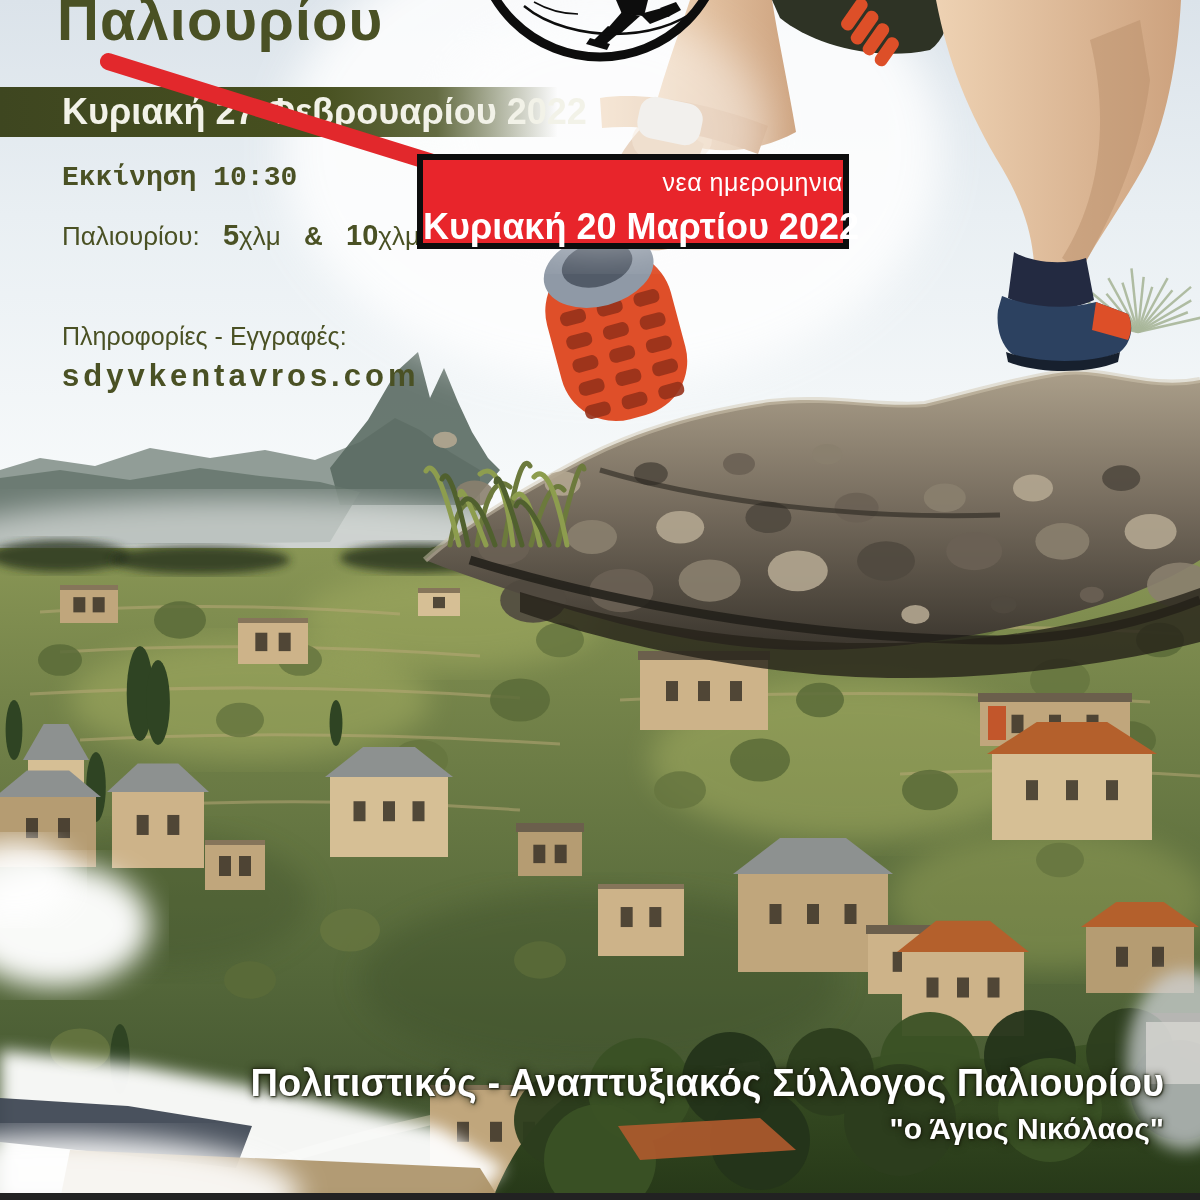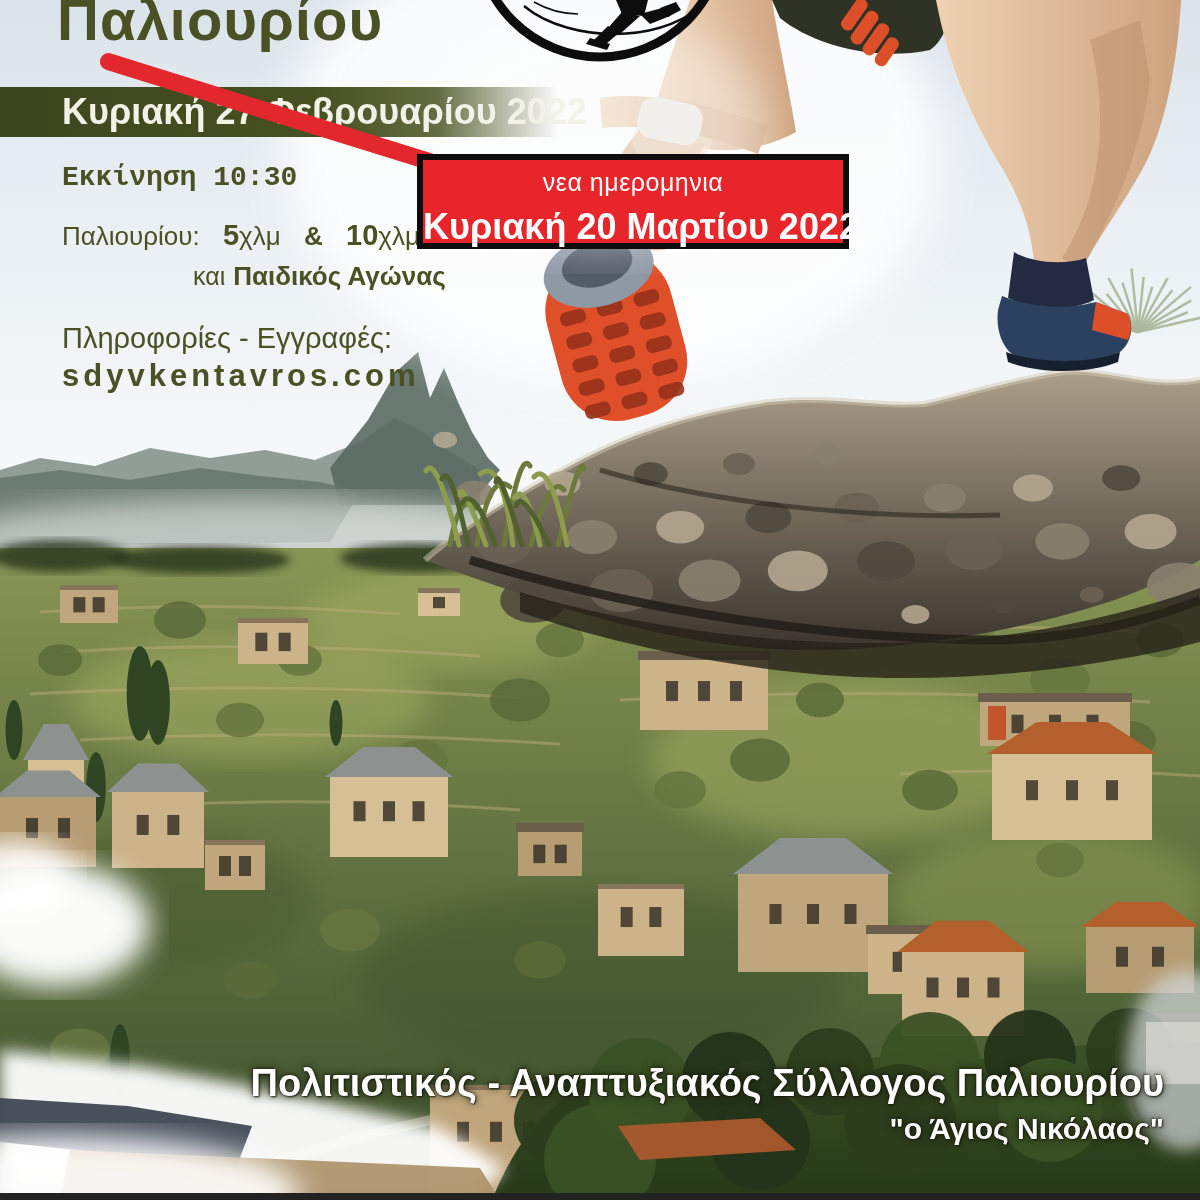--- a/index.html
+++ b/index.html
@@ -9,32 +9,32 @@
   .stage *{box-sizing:border-box;}
   svg{position:absolute;left:0;top:0;}
   .txt{position:absolute;z-index:30;}
   .title{left:57px;top:-14px;font-size:58px;font-weight:700;color:#4a5124;letter-spacing:1px;white-space:nowrap;}
   .band{left:0;top:87px;width:575px;height:50px;z-index:29;
         background:linear-gradient(90deg,#3e4620 0%,#47501f 55%,rgba(73,82,33,.85) 76%,rgba(73,82,33,0) 97%);}
   .band span{display:block;margin-left:62px;line-height:50px;font-size:36px;font-weight:700;color:#f2f2e8;white-space:nowrap;}
   .strike{position:absolute;left:100px;top:53px;width:372px;height:17px;border-radius:10px;
           background:#e2282c;transform:rotate(17.3deg);transform-origin:8px 50%;z-index:31;}
   .newdate{left:417px;top:154px;width:432px;height:95px;background:#e8252b;border:6px solid #0d0d0d;
-           text-align:center;z-index:32;padding-top:8px;}
+           text-align:right;z-index:32;padding-top:8px;}
   .newdate .tag{font-size:25px;color:#ffffff;letter-spacing:.5px;}
   .newdate .date{font-size:36px;font-weight:700;color:#ffffff;margin-top:9px;white-space:nowrap;}
   .olive{color:#4a5124;white-space:nowrap;}
   .start{left:62px;top:162px;font-size:28px;font-weight:700;font-family:Liberation Mono, monospace;}
   .routes{left:62px;top:219px;font-size:26px;}
   .routes .lbl{margin-right:16px;}
   .routes .num{font-size:29px;font-weight:700;}
   .routes .amp{margin:0 16px;font-weight:700;}
   .kids{left:193px;top:261px;font-size:25px;}
   .kids .nm{font-weight:700;font-size:26px;margin-left:8px;}
-  .infolabel{left:62px;top:322px;font-size:29px;}
+  .infolabel{left:62px;top:322px;font-size:25px;}
   .website{left:62px;top:358px;font-size:31px;font-weight:700;letter-spacing:4px;}
   .org{right:36px;top:1062px;text-align:right;color:#fff;font-weight:700;
        text-shadow:0 0 8px rgba(25,30,12,.95),1px 1px 2px rgba(25,30,12,.95),-1px -1px 2px rgba(25,30,12,.55);}
   .org .l1{font-size:38px;white-space:nowrap;}
   .org .l2{font-size:30px;margin-top:7px;}
 </style>
 </head>
 <body>
 
 <div class="stage">
@@ -462,23 +462,20 @@
 
   <div class="txt start olive">Εκκίνηση 10:30</div>
 
   <div class="txt routes olive">
     <span class="lbl">Παλιουρίου:</span>
     <span class="num">5</span><span>χλμ</span>
     <span class="amp">&amp;</span>
     <span class="num">10</span><span>χλμ</span>
   </div>
 
-  <div class="txt kids olive">
-    <span>και</span><span class="nm">Παιδικός Αγώνας</span>
-  </div>
 
   <div class="txt infolabel olive">Πληροφορίες - Εγγραφές:</div>
   <div class="txt website olive">sdyvkentavros.com</div>
 
   <div class="txt org">
     <div class="l1">Πολιτιστικός - Αναπτυξιακός Σύλλογος Παλιουρίου</div>
     <div class="l2">"ο Άγιος Νικόλαος"</div>
   </div>
 </div>
 

